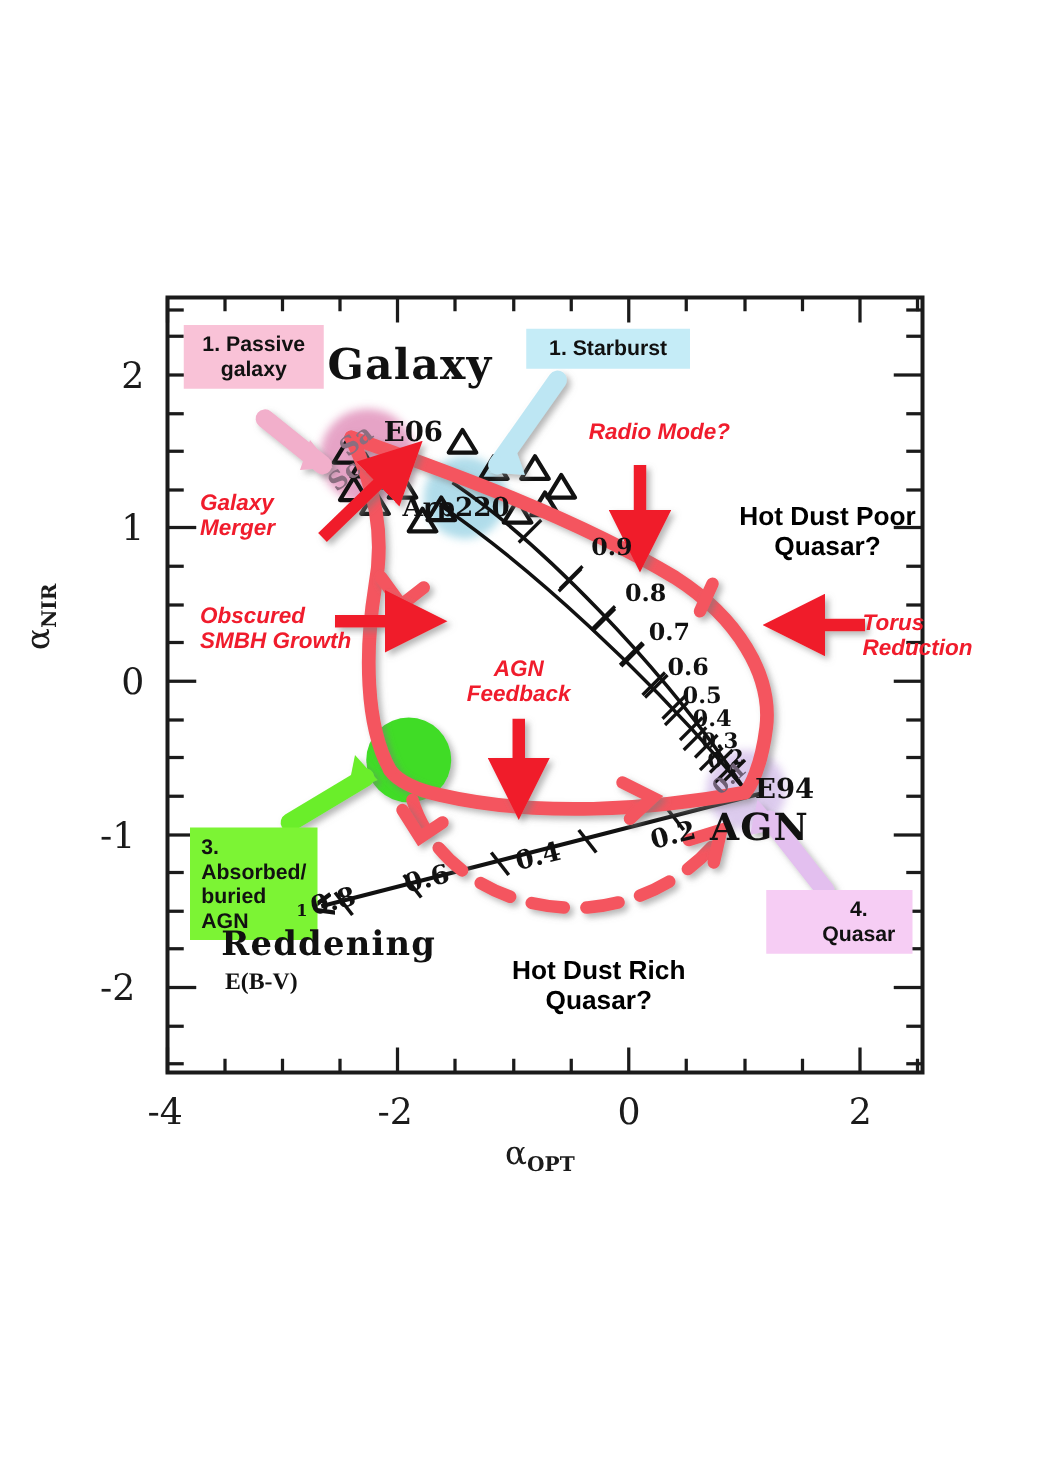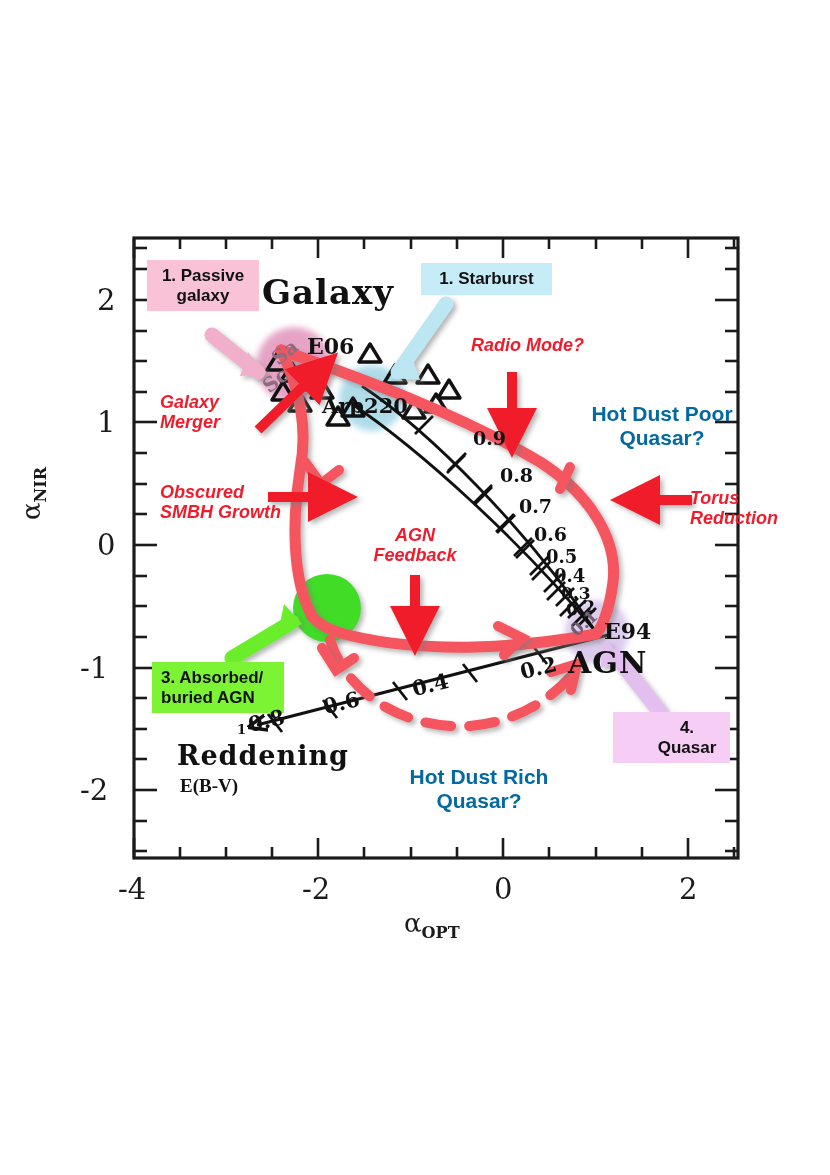--- a/index.html
+++ b/index.html
@@ -8,21 +8,21 @@
   svg{display:block;}
   
   .callout{position:absolute;font-weight:bold;color:#111;line-height:1.15;
            padding:6px 9px;box-sizing:border-box;font-size:17px;}
   .c-pink{background:#f9c2d7;}
   .c-blue{background:#c5ecf7;}
   .c-green{background:#7cf434;}
   .c-violet{background:#f6cdf4;padding-left:40px;}
   .redlbl{position:absolute;color:#f01c2c;font-weight:bold;font-style:italic;
           font-size:18px;line-height:1.12;text-align:center;}
-  .bluelbl{position:absolute;color:#0369a1;font-weight:bold;font-size:21px;
+  .bluelbl{position:absolute;color:#000000;font-weight:bold;font-size:21px;
            line-height:1.15;text-align:center;}
   .serifblk{position:absolute;color:#111;font-family:"DejaVu Serif",serif;font-weight:bold;}
   .ticklbl{position:absolute;color:#111;font-family:"DejaVu Serif",serif;font-size:15px;font-weight:bold;}
   .axnum{position:absolute;color:#1b1b1b;font-family:"DejaVu Serif",serif;font-size:29px;}
   .axname{position:absolute;color:#1b1b1b;font-family:"DejaVu Serif",serif;font-size:26px;}
   .sub{font-size:0.62em;vertical-align:sub;font-weight:bold;}
 </style>
 </head>
 <body>
 
@@ -240,21 +240,21 @@
 
   <div class="callout c-pink" style="left:147px;top:260px;width:112px;text-align:center;">
     <div>1. Passive</div>
     <div>galaxy</div>
   </div>
 
   <div class="callout c-blue" style="left:421px;top:263px;width:131px;text-align:center;">
     <div>1. Starburst</div>
   </div>
 
-  <div class="callout c-green" style="left:152px;top:662px;width:132px;text-align:left;">
+  <div class="callout c-green" style="left:152px;top:662px;width:102px;text-align:left;">
     <div>3. Absorbed/</div>
     <div>buried AGN</div>
   </div>
 
   <div class="callout c-violet" style="left:613px;top:712px;width:117px;text-align:center;">
     <div>4. Quasar</div>
   </div>
 
   <div class="redlbl" style="left:160px;top:392px;width:120px;text-align:left;">
     <div>Galaxy</div>

